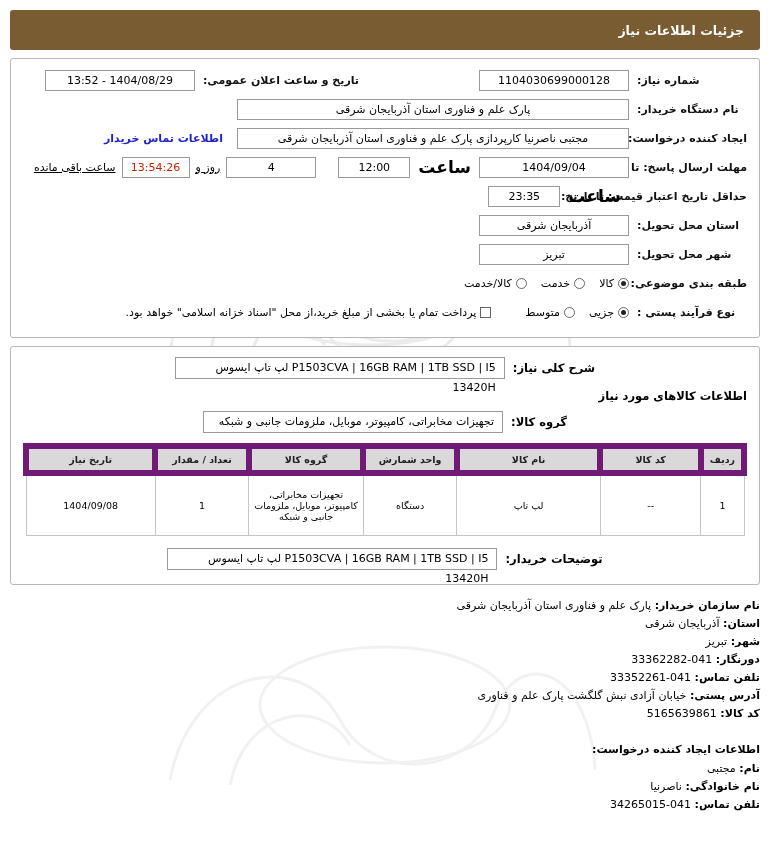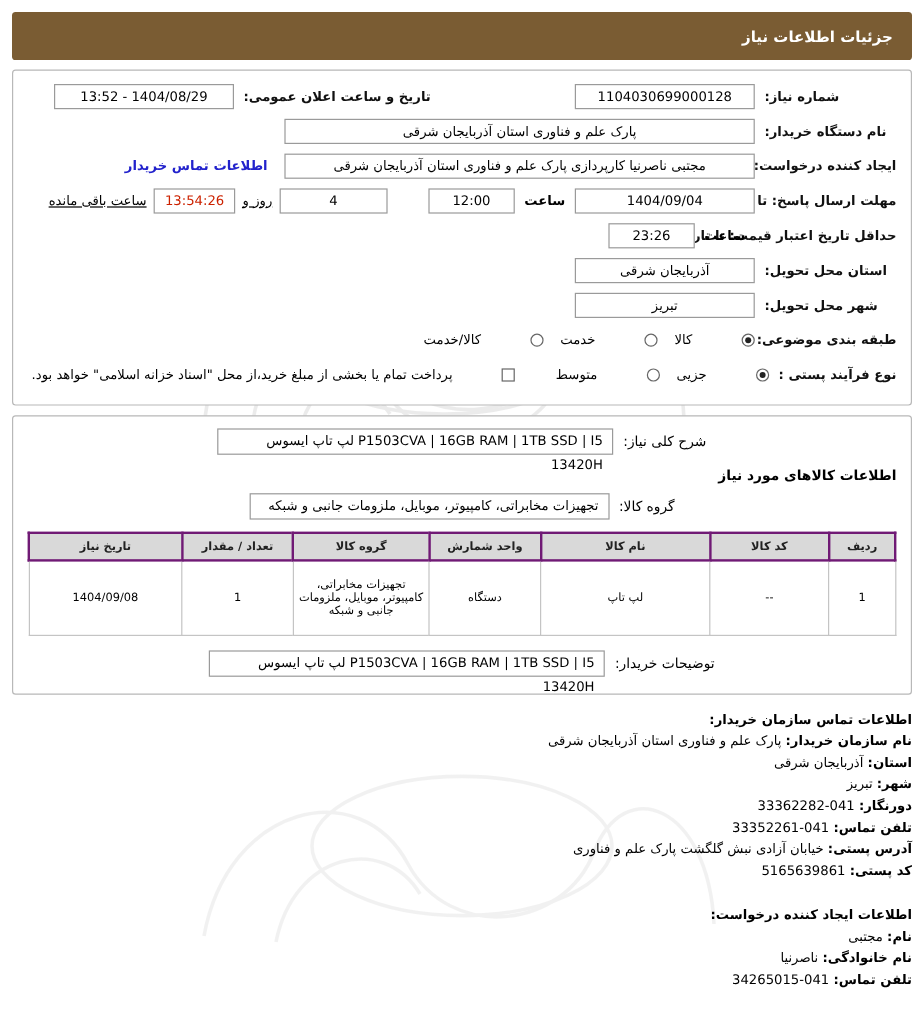--- a/index.html
+++ b/index.html
@@ -71,24 +71,24 @@
     padding: 0 6px;
     text-align: center;
     overflow: hidden;
     white-space: nowrap;
     color: #000;
   }
   .field.num { direction: ltr; }
   .f-390 { width: 392px; }
   .f-150 { width: 150px; }
   .f-90  { width: 90px; }
-  .f-72  { width: 72px; margin-left: 12px; }
+  .f-72  { width: 72px; }
   .f-60  { width: 68px; }
   .sub-lbl {
-    font-size: 11px;
+    font-size: 17px;
     font-weight: bold;
     padding: 0 8px;
     white-space: nowrap;
   }
   .plain {
     font-size: 11px;
     padding: 0 6px;
     white-space: nowrap;
     text-decoration: underline;
   }
@@ -99,60 +99,60 @@
     padding-right: 14px;
     text-decoration: none;
     white-space: nowrap;
   }
   .countdown {
     color: #cc2200;
     direction: ltr;
   }
 
   
-  .opt { display: inline-flex; align-items: center; margin-left: 14px; white-space: nowrap; gap: 37px; }
+  .opt { display: inline-flex; align-items: center; margin-left: 14px; white-space: nowrap; }
   .radio {
     width: 11px; height: 11px; border-radius: 50%;
     border: 1px solid #666; background: #fff;
     display: inline-block; margin-left: 4px; position: relative;
   }
   .radio.on::after {
     content: ""; position: absolute; inset: 2px;
     background: #222; border-radius: 50%;
   }
   .cbox {
     width: 11px; height: 11px; border: 1px solid #666;
     background: #fff; display: inline-block; margin-left: 4px;
   }
   .opt-txt { font-size: 11px; }
 
   
   .center-row { display: flex; align-items: center; justify-content: flex-start; margin-bottom: 10px; }
-  .sec-lbl { font-size: 11.5px; font-weight: normal; padding-left: 8px; white-space: nowrap; }
+  .sec-lbl { font-size: 11.5px; font-weight: bold; padding-left: 8px; white-space: nowrap; }
   .big-field {
     border: 1px solid #9a9a9a; background: #fff;
     height: 22px; line-height: 20px; font-size: 11px;
     padding: 0 8px; text-align: right; direction: ltr;
   }
   .sub-head {
     font-size: 11.5px; font-weight: bold;
     text-align: right; margin: 10px 0 8px 0;
   }
 
   
   table.items {
     width: 100%;
     border-collapse: collapse;
     font-size: 9.5px;
     background: transparent;
   }
   table.items th {
     background: #d9d9d9;
-    border: 2px solid #701a75;
-    padding: 5px 14px;
+    border: 6px solid #701a75;
+    padding: 5px 3px;
     font-weight: bold;
     font-size: 9.5px;
     color: #222;
   }
   table.items td {
     border: 1px solid #c4c4c4;
     padding: 6px 3px;
     text-align: center;
     vertical-align: middle;
     background: rgba(255,255,255,0.35);
@@ -271,21 +271,21 @@
       <div style="width:22px"></div>
       <div class="field f-90">4</div>
       <div class="plain">روز و</div>
       <div class="field f-60 countdown">13:54:26</div>
       <div class="plain">ساعت باقی مانده</div>
     </div>
 
     <div class="row">
       <div class="lbl lbl-w">حداقل تاریخ اعتبار قیمت: تا تاریخ:</div>
       <div class="sub-lbl">ساعت</div>
-      <div class="field f-72 num">23:26</div>
+      <div class="field f-72 num">23:35</div>
     </div>
 
     <div class="row">
       <div class="lbl lbl-w">استان محل تحویل:</div>
       <div class="field f-150">آذربایجان شرقی</div>
     </div>
 
     <div class="row">
       <div class="lbl lbl-w">شهر محل تحویل:</div>
       <div class="field f-150">تبریز</div>
@@ -368,21 +368,20 @@
 
     <div class="center-row" style="justify-content:center; margin-top:12px; margin-bottom:2px;">
       <div class="sec-lbl">توضیحات خریدار:</div>
       <div class="big-field" style="width:330px;">لپ تاپ ایسوس P1503CVA | 16GB RAM | 1TB SSD | I5 13420H</div>
     </div>
 
   </div>
 </div>
 
 <div class="contact">
-  <div class="k">اطلاعات تماس سازمان خریدار:</div>
   <div>
     <span class="k">نام سازمان خریدار:</span>
     <span class="v">پارک علم و فناوری استان آذربایجان شرقی</span>
   </div>
   <div>
     <span class="k">استان:</span>
     <span class="v">آذربایجان شرقی</span>
   </div>
   <div>
     <span class="k">شهر:</span>
@@ -394,21 +393,21 @@
   </div>
   <div>
     <span class="k">تلفن تماس:</span>
     <span class="v ltr">33352261-041</span>
   </div>
   <div>
     <span class="k">آدرس پستی:</span>
     <span class="v">خیابان آزادی نبش گلگشت پارک علم و فناوری</span>
   </div>
   <div>
-    <span class="k">کد پستی:</span>
+    <span class="k">کد کالا:</span>
     <span class="v ltr">5165639861</span>
   </div>
   <div class="k" style="margin-top:18px;">اطلاعات ایجاد کننده درخواست:</div>
   <div>
     <span class="k">نام:</span>
     <span class="v">مجتبی</span>
   </div>
   <div>
     <span class="k">نام خانوادگی:</span>
     <span class="v">ناصرنیا</span>

